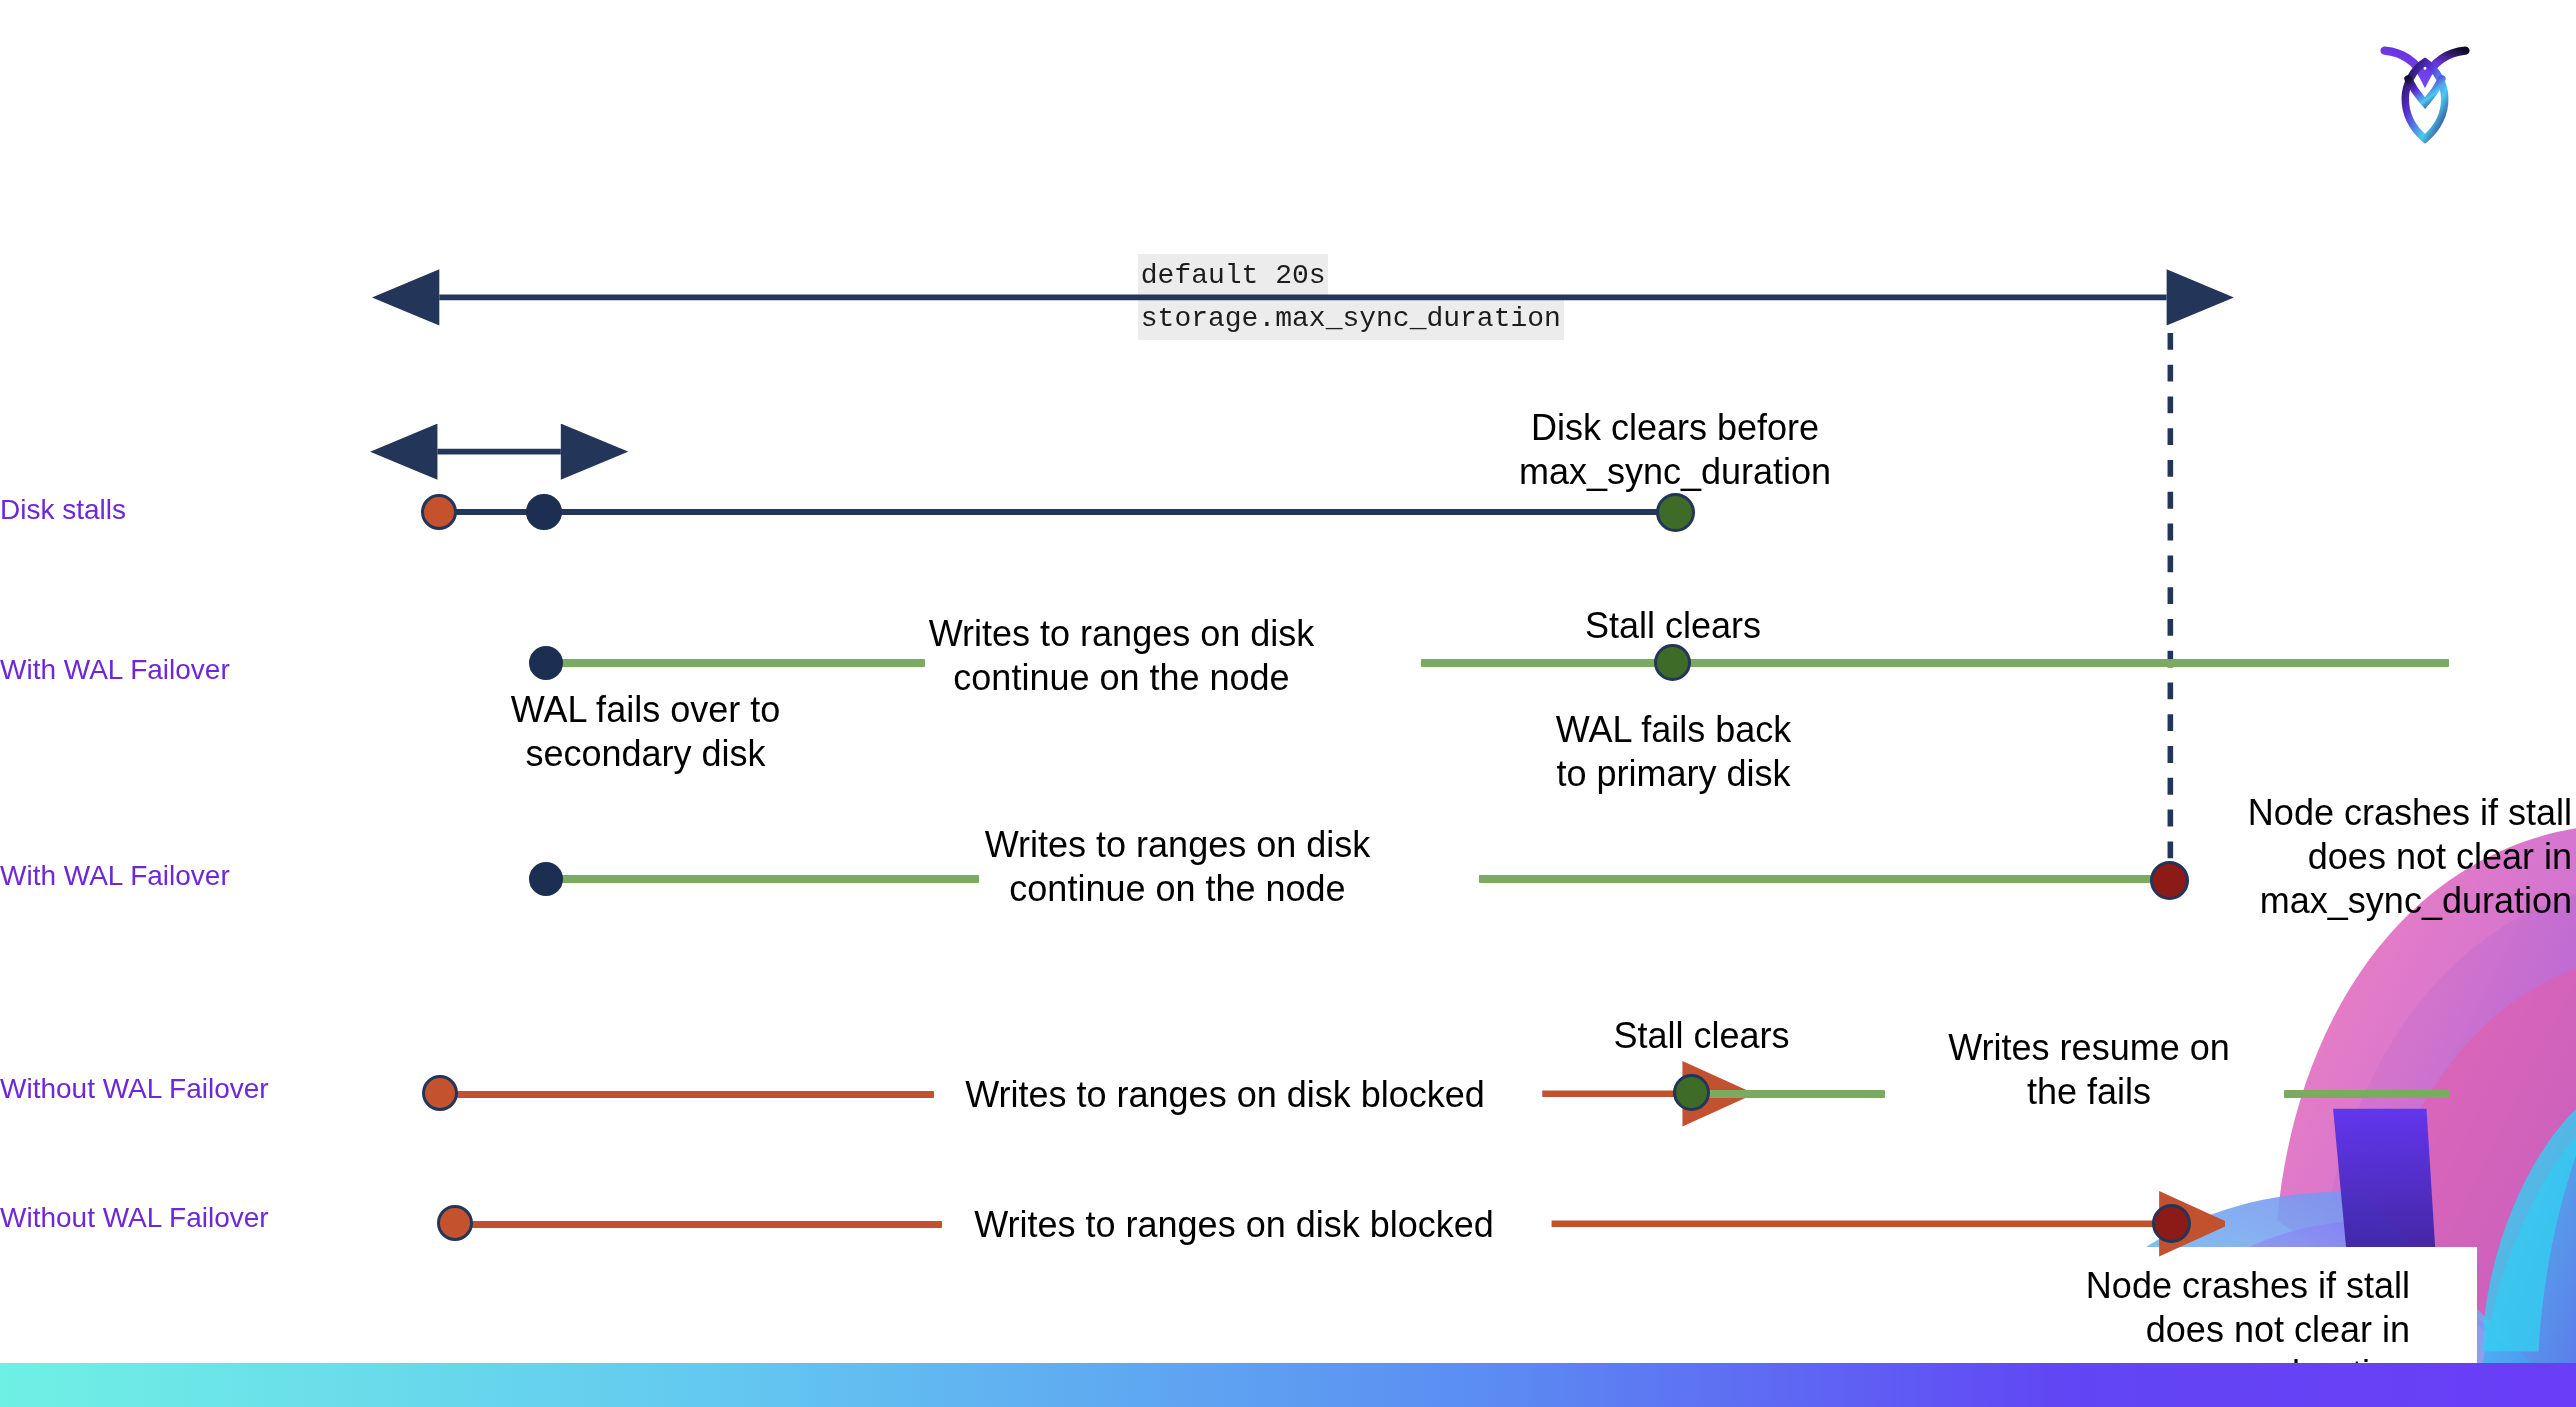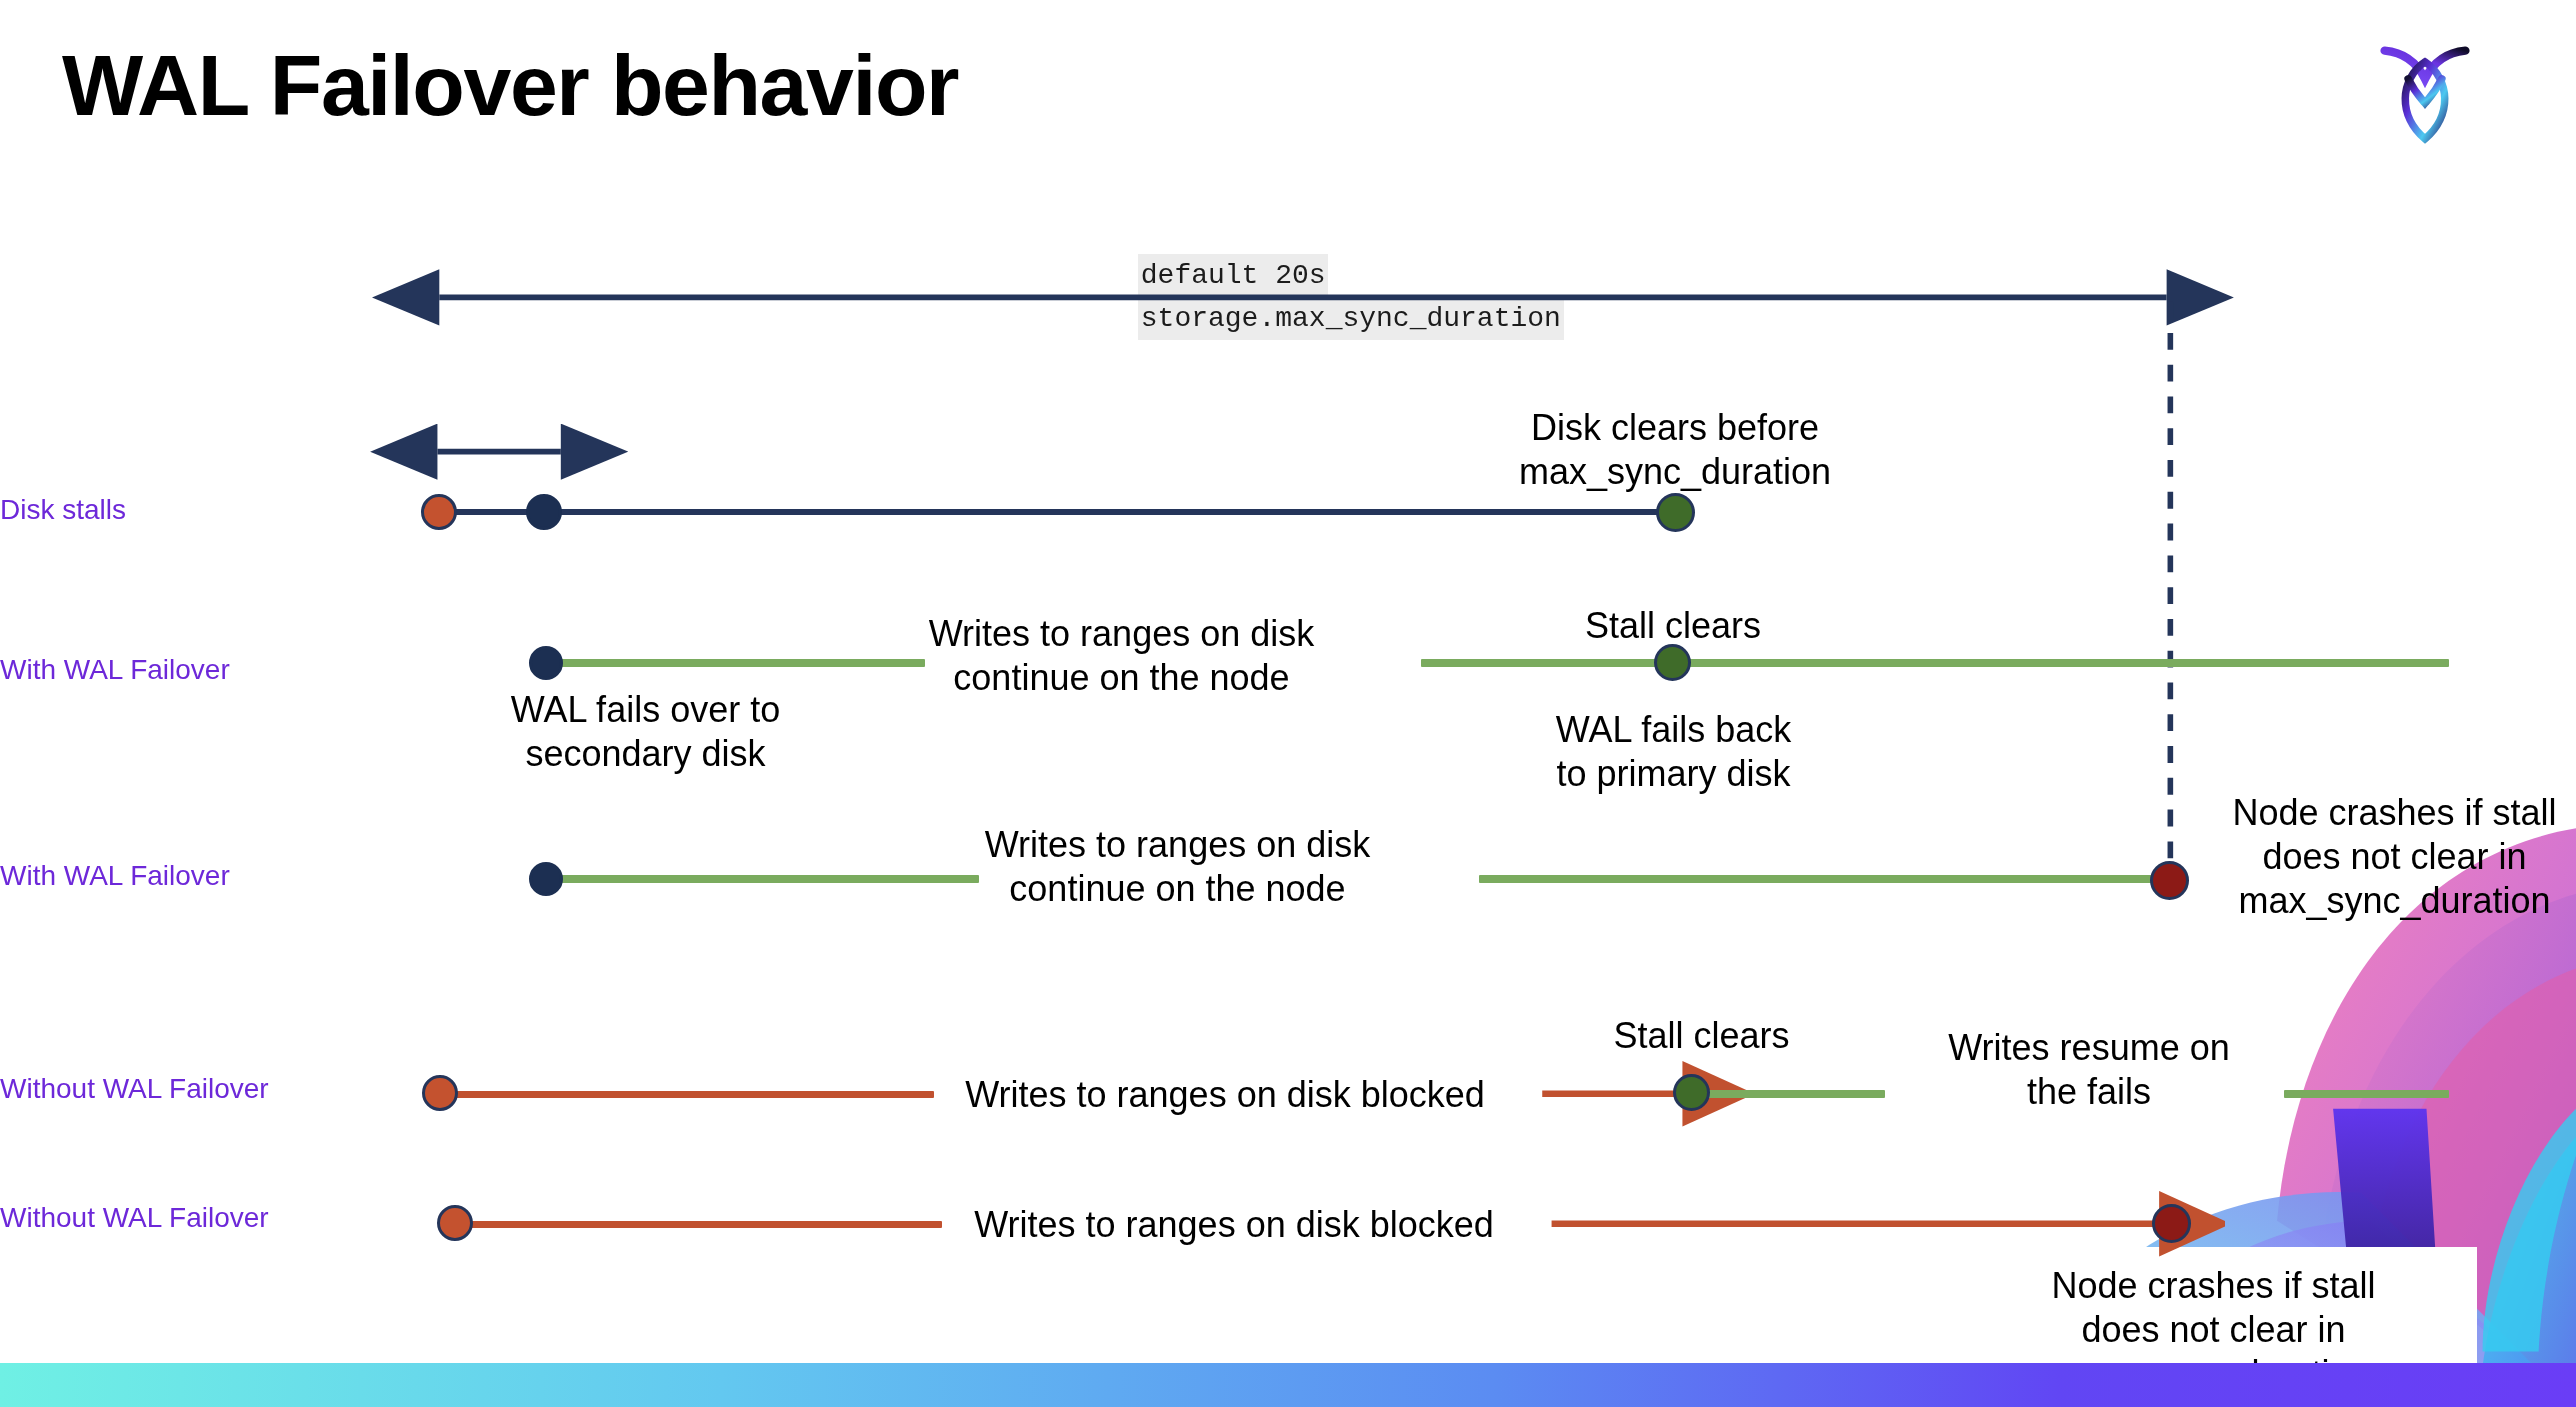--- a/index.html
+++ b/index.html
@@ -62,21 +62,21 @@
     text-align:left;
   }
 
   .note{
     position:absolute;
     font-size:36px;
     line-height:1.22;
     color:#000000;
     text-align:center;
   }
-  .note.left{text-align:center;}
+  .note.left{text-align:right;}
 
   .codebox{
     position:absolute;
     font-family:"Liberation Mono", monospace;
     font-size:28px;
     line-height:1.48;
     color:#1c1c1c;
     white-space:nowrap;
   }
   .codebox span{background:#ececec;display:inline-block;padding:0.9px 2.8px;}
@@ -99,21 +99,20 @@
   .dot.orange{background:#c4522f;}
   .dot.navy{background:#1c2f52;border-color:#1c2f52;}
   .dot.green{background:#3f6b29;}
   .dot.darkred{background:#8c1a16;}
 </style>
 </head>
 <body>
 
 <div id="stage">
 
-  <div class="page-title">WAL Failover behavior</div>
 
   <div class="logo">
     <svg viewBox="0 0 130 130" width="122" height="122" aria-hidden="true">
       <defs>
         <linearGradient id="lg1" x1="0" y1="0" x2="1" y2="1">
           <stop offset="0%" stop-color="#140f33"></stop>
           <stop offset="35%" stop-color="#5a2fd6"></stop>
           <stop offset="70%" stop-color="#4cc9f0"></stop>
           <stop offset="100%" stop-color="#2a1b6e"></stop>
         </linearGradient>

